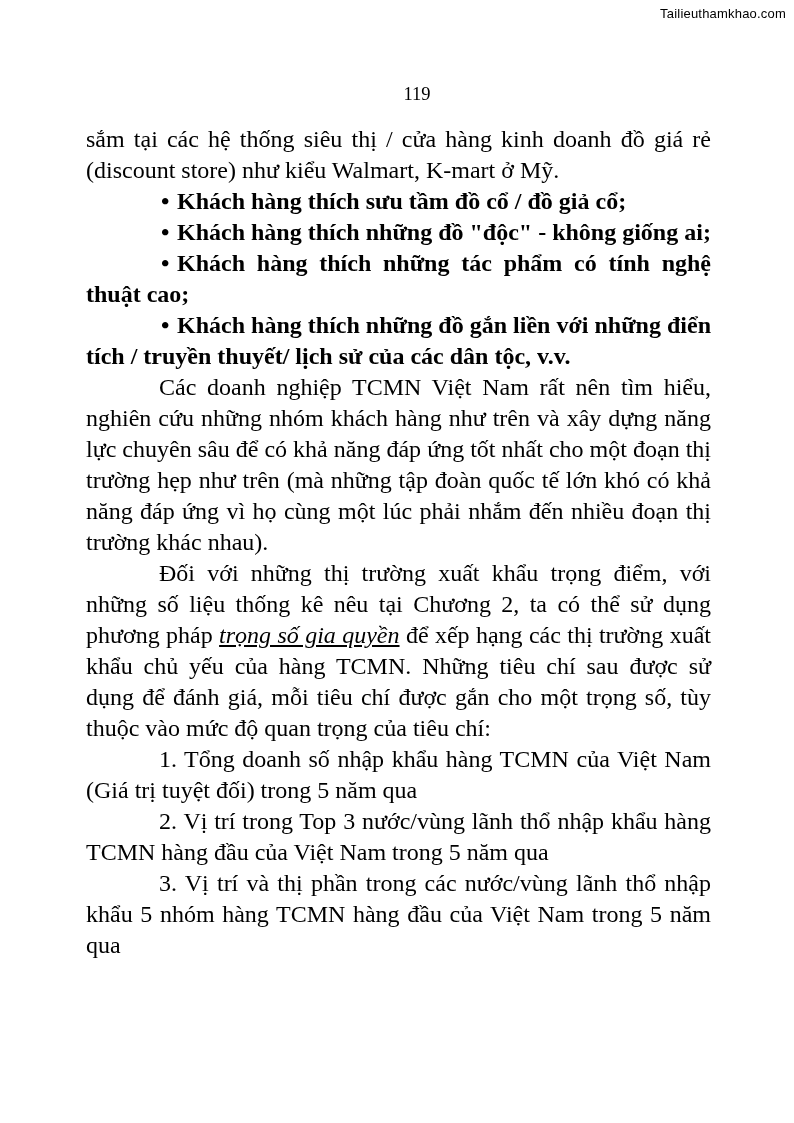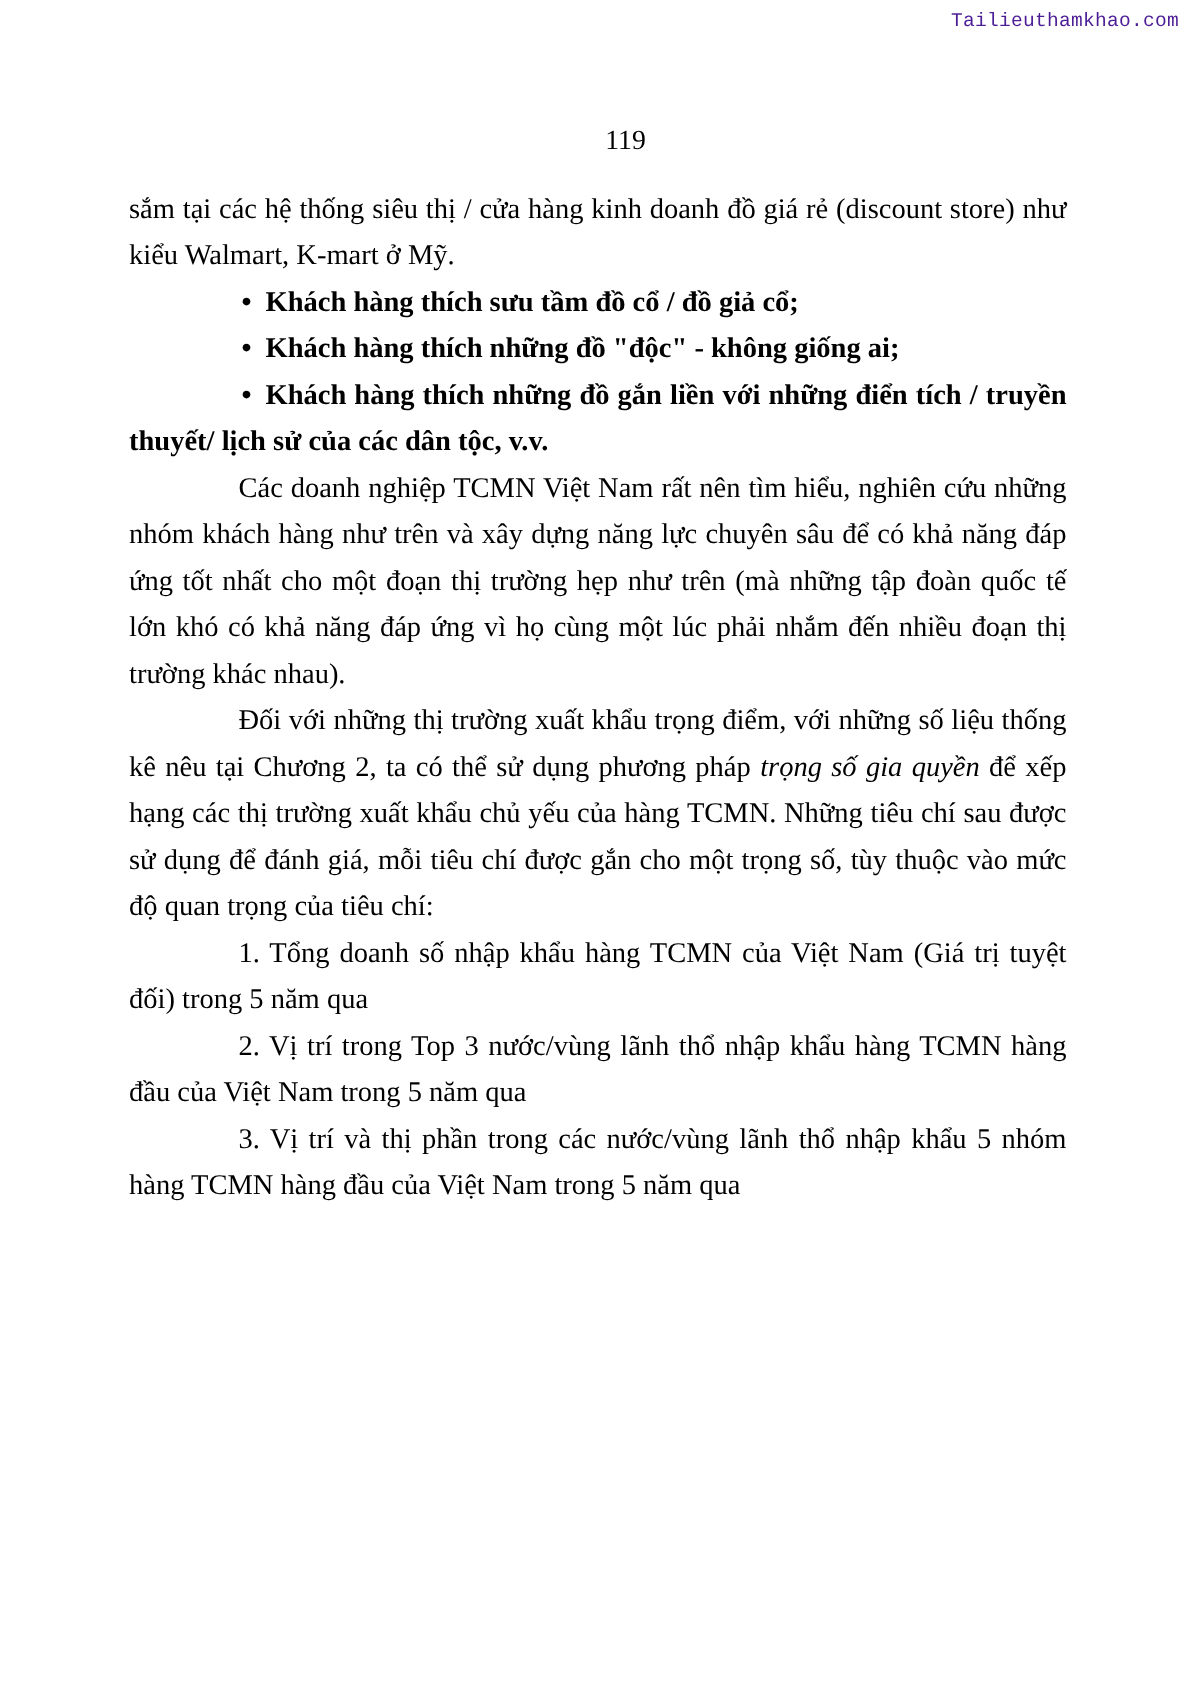--- a/index.html
+++ b/index.html
@@ -1,38 +1,39 @@
 <!DOCTYPE html>
 <html><head>
 <meta charset="utf-8">
 <style>
   html, body { margin: 0; padding: 0; background: #ffffff; }
   body { width: 794px; height: 1123px; position: relative; overflow: hidden;
          font-family: "Liberation Serif", "DejaVu Serif", serif; color: #000; }
-  .watermark { position: absolute; top: 6px; right: 8px; font-family: Liberation Mono, monospace;
-               font-size: 13px; color: #4c1d95; letter-spacing: 0.2px; }
+  .watermark { position: absolute; top: 6px; right: 8px; font-family: Liberation Sans, sans-serif;
+               font-size: 13px; color: #000000; letter-spacing: 0.2px; }
   .page-number { position: absolute; top: 84px; left: 0; width: 834px; text-align: center; font-size: 18.5px; }
-  .content { position: absolute; top: 124px; left: 86px; width: 625px; font-size: 19px; line-height: 31px; }
+  .content { position: absolute; top: 124px; left: 86px; width: 625px; font-size: 24px; line-height: 31px; }
   .content p { margin: 0; text-align: justify; }
   .indent { text-indent: 73px; }
   .bullet { text-indent: 75px; font-weight: bold; }
   .bullet .dot { display: inline-block; width: 16px; text-indent: 0; }
-  .italic { font-style: italic; }
+  .italic { font-style: italic; text-decoration: underline; }
 </style>
 </head>
 <body>
 
 <div class="watermark">Tailieuthamkhao.com</div>
 <div class="page-number">119</div>
 
 <div class="content">
   <p>sắm tại các hệ thống siêu thị / cửa hàng kinh doanh đồ giá rẻ (discount store) như kiểu Walmart, K-mart ở Mỹ.</p>
 
   <p class="bullet"><span class="dot">•</span><span>Khách hàng thích sưu tầm đồ cổ / đồ giả cổ;</span></p>
   <p class="bullet"><span class="dot">•</span><span>Khách hàng thích những đồ "độc" - không giống ai;</span></p>
+  <p class="bullet"><span class="dot">•</span><span>Khách hàng thích những tác phẩm có tính nghệ thuật cao;</span></p>
   <p class="bullet"><span class="dot">•</span><span>Khách hàng thích những đồ gắn liền với những điển tích / truyền thuyết/ lịch sử của các dân tộc, v.v.</span></p>
 
   <p class="indent">Các doanh nghiệp TCMN Việt Nam rất nên tìm hiểu, nghiên cứu những nhóm khách hàng như trên và xây dựng năng lực chuyên sâu để có khả năng đáp ứng tốt nhất cho một đoạn thị trường hẹp như trên (mà những tập đoàn quốc tế lớn khó có khả năng đáp ứng vì họ cùng một lúc phải nhắm đến nhiều đoạn thị trường khác nhau).</p>
   <p class="indent"><span>Đối với những thị trường xuất khẩu trọng điểm, với những số liệu thống kê nêu tại Chương 2, ta có thể sử dụng phương pháp </span><span class="italic">trọng số gia quyền</span><span> để xếp hạng các thị trường xuất khẩu chủ yếu của hàng TCMN. Những tiêu chí sau được sử dụng để đánh giá, mỗi tiêu chí được gắn cho một trọng số, tùy thuộc vào mức độ quan trọng của tiêu chí:</span></p>
 
   <p class="indent">1. Tổng doanh số nhập khẩu hàng TCMN của Việt Nam (Giá trị tuyệt đối) trong 5 năm qua</p>
   <p class="indent">2. Vị trí trong Top 3 nước/vùng lãnh thổ nhập khẩu hàng TCMN hàng đầu của Việt Nam trong 5 năm qua</p>
   <p class="indent">3. Vị trí và thị phần trong các nước/vùng lãnh thổ nhập khẩu 5 nhóm hàng TCMN hàng đầu của Việt Nam trong 5 năm qua</p>
 </div>
 

